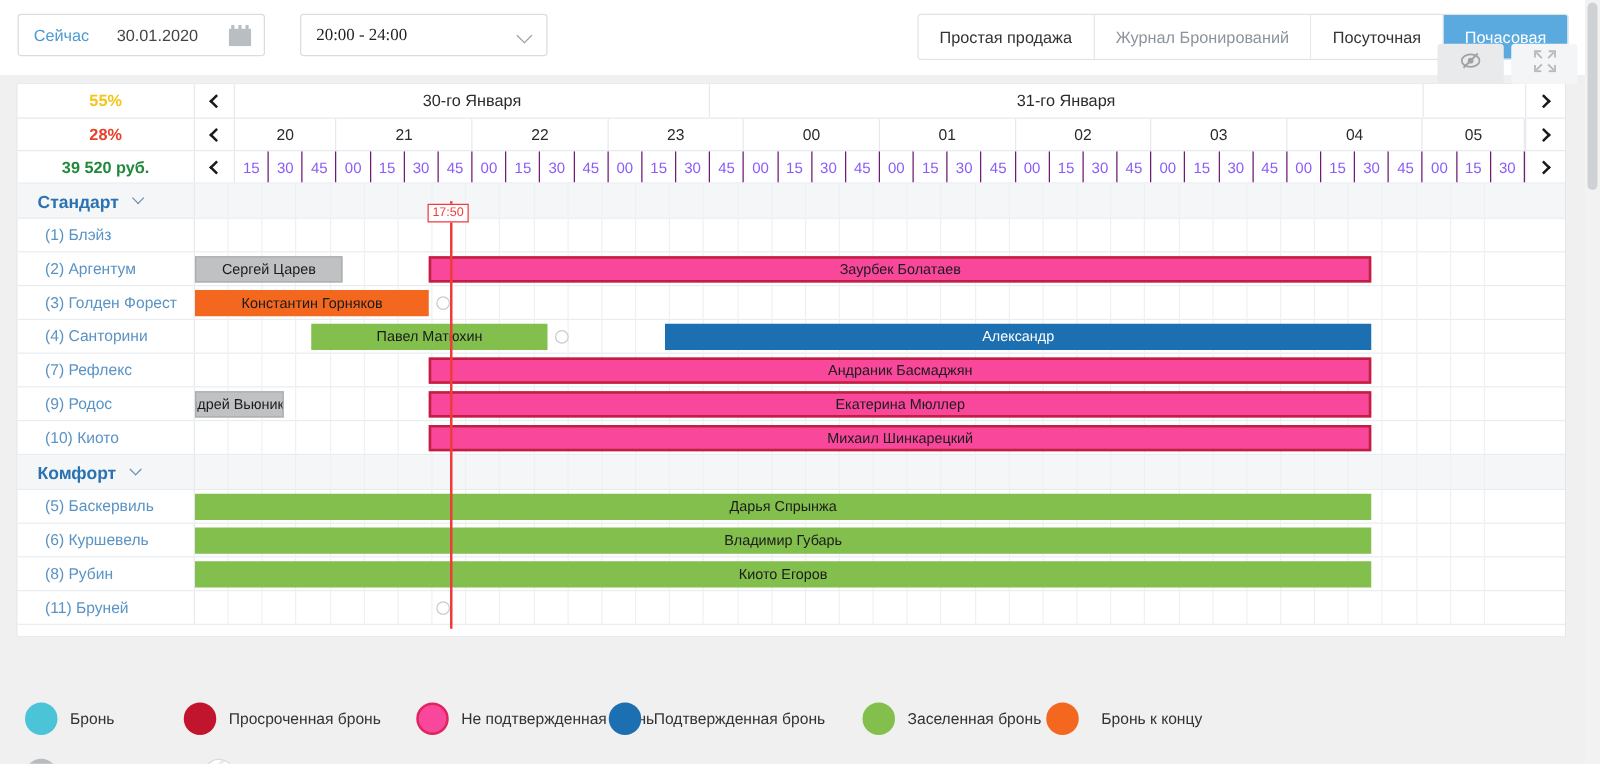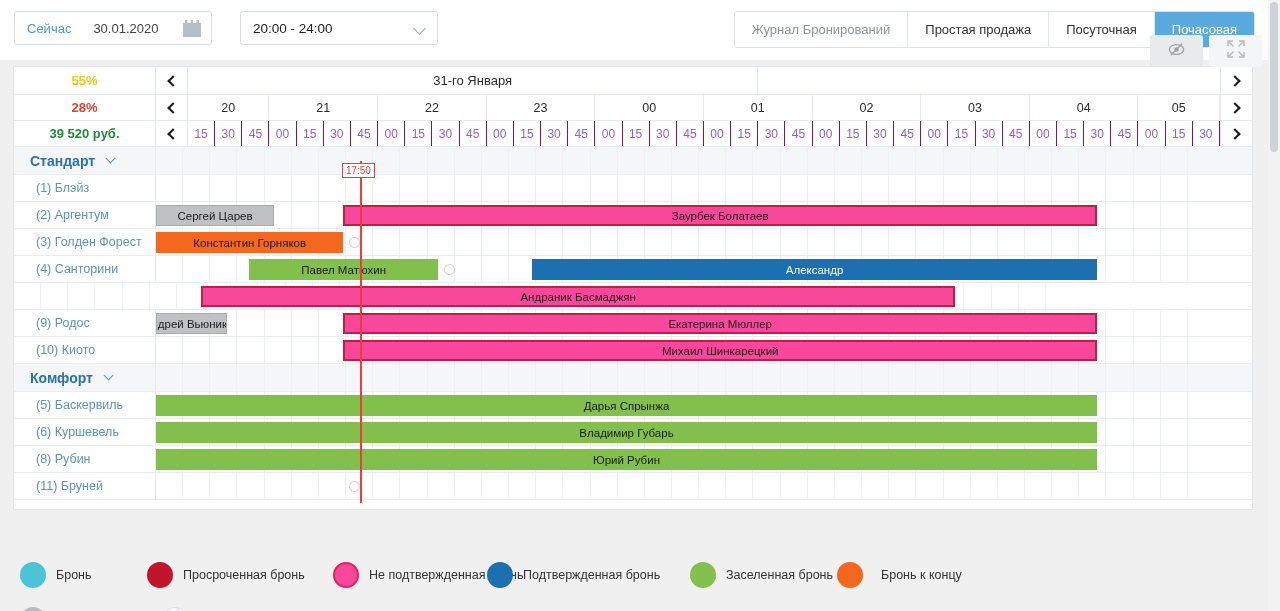--- a/index.html
+++ b/index.html
@@ -24,21 +24,21 @@
   }
   .date-now { color: #4a9ad4; font-size: 13px; margin-left: 12px; }
   .date-val { color: #444; font-size: 13px; margin-left: 22px; }
   .cal-icon { position: absolute; right: 10px; top: 8px; width: 18px; height: 17px; }
 
   .range-box {
     position: absolute; left: 240px; top: 11px; width: 198px; height: 34px;
     border: 1px solid #d6dde3; border-radius: 3px; background: #fff;
     display: flex; align-items: center;
   }
-  .range-val { color: #222; font-size: 13.5px; margin-left: 12px; }
+  .range-val { color: #222; font-size: 13.5px; margin-left: 12px; font-family: Liberation Serif, serif; }
   .chev-dn {
     position: absolute; right: 13px; top: 12px;
     width: 9px; height: 9px; border-right: 1.6px solid #9aa3ab;
     border-bottom: 1.6px solid #9aa3ab; transform: rotate(45deg);
   }
 
   .tabs {
     position: absolute; right: 13px; top: 11px; height: 37px;
     display: flex; border: 1px solid #dfe3e7; border-radius: 3px; overflow: hidden;
     background: #fff;
@@ -187,37 +187,38 @@
       </svg>
     </span>
   </div>
 
   <div class="range-box">
     <span class="range-val">20:00 - 24:00</span>
     <span class="chev-dn"></span>
   </div>
 
   <div class="tabs" id="tabs">
+      <div class="tab">Простая продажа</div>
       <div class="tab muted">Журнал Бронирований</div>
-      <div class="tab">Простая продажа</div>
       <div class="tab">Посуточная</div>
       <div class="tab active">Почасовая</div>
     </div>
 </div>
 
 <div class="card">
 
   <div class="hrow r1">
     <div class="hcell-left">
       <span class="pct-warn">55%</span>
     </div>
     <div class="arrow-cell">
         <i class="chev l"></i>
       </div>
     <div class="hscroll" id="days-row">
+        <div class="dayhdr" style="width: 380.211px;">30-го Января</div>
         <div class="dayhdr" style="width: 570.316px;">31-го Января</div>
       </div>
     <div class="arrow-cell rt">
         <i class="chev r"></i>
       </div>
   </div>
 
   <div class="hrow">
     <div class="hcell-left">
       <span class="pct-bad">28%</span>
@@ -514,20 +515,21 @@
           <div class="cell" style="width: 27.1579px;"></div>
           <div class="cell" style="width: 27.1579px;"></div>
           <div class="cell" style="width: 27.1579px;"></div>
           <div class="cell" style="width: 27.1579px;"></div>
           <div class="bar green" style="left: 92.88px; width: 189.562px;">Павел Матюхин</div>
           <div class="endmark" style="left: 288.442px;"></div>
           <div class="bar blue" style="left: 376.137px; width: 564.884px;">Александр</div>
         </div>
       </div>
       <div class="row">
+        <div class="row-label">(7) Рефлекс</div>
         <div class="row-track">
           <div class="cell" style="width: 27.1579px;"></div>
           <div class="cell" style="width: 27.1579px;"></div>
           <div class="cell" style="width: 27.1579px;"></div>
           <div class="cell" style="width: 27.1579px;"></div>
           <div class="cell" style="width: 27.1579px;"></div>
           <div class="cell" style="width: 27.1579px;"></div>
           <div class="cell" style="width: 27.1579px;"></div>
           <div class="cell" style="width: 27.1579px;"></div>
           <div class="cell" style="width: 27.1579px;"></div>
@@ -820,21 +822,21 @@
           <div class="cell" style="width: 27.1579px;"></div>
           <div class="cell" style="width: 27.1579px;"></div>
           <div class="cell" style="width: 27.1579px;"></div>
           <div class="cell" style="width: 27.1579px;"></div>
           <div class="cell" style="width: 27.1579px;"></div>
           <div class="cell" style="width: 27.1579px;"></div>
           <div class="cell" style="width: 27.1579px;"></div>
           <div class="cell" style="width: 27.1579px;"></div>
           <div class="cell" style="width: 27.1579px;"></div>
           <div class="cell" style="width: 27.1579px;"></div>
-          <div class="bar green" style="left: 0px; width: 941.021px;">Юрий Рубин</div>
+          <div class="bar green" style="left: 0px; width: 941.021px;">Киото Егоров</div>
         </div>
       </div>
       <div class="row">
         <div class="row-label">(11) Бруней</div>
         <div class="row-track">
           <div class="cell" style="width: 27.1579px;"></div>
           <div class="cell" style="width: 27.1579px;"></div>
           <div class="cell" style="width: 27.1579px;"></div>
           <div class="cell" style="width: 27.1579px;"></div>
           <div class="cell" style="width: 27.1579px;"></div>

